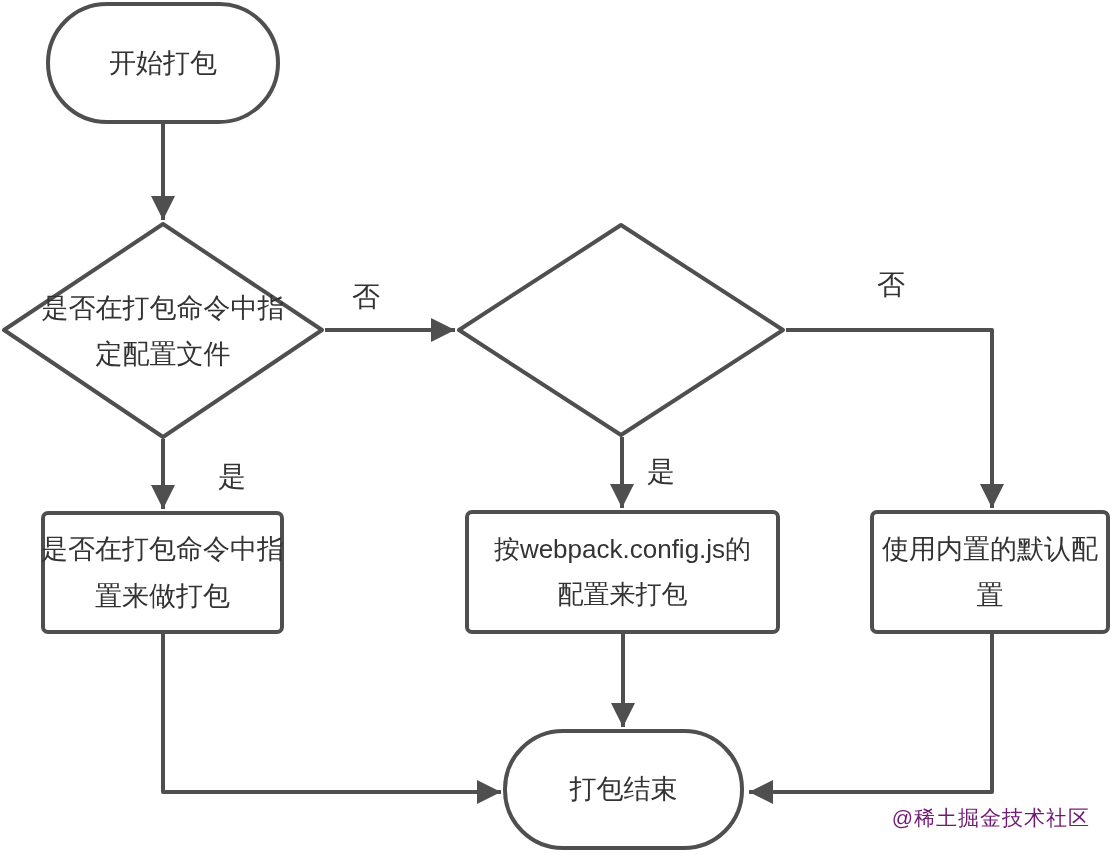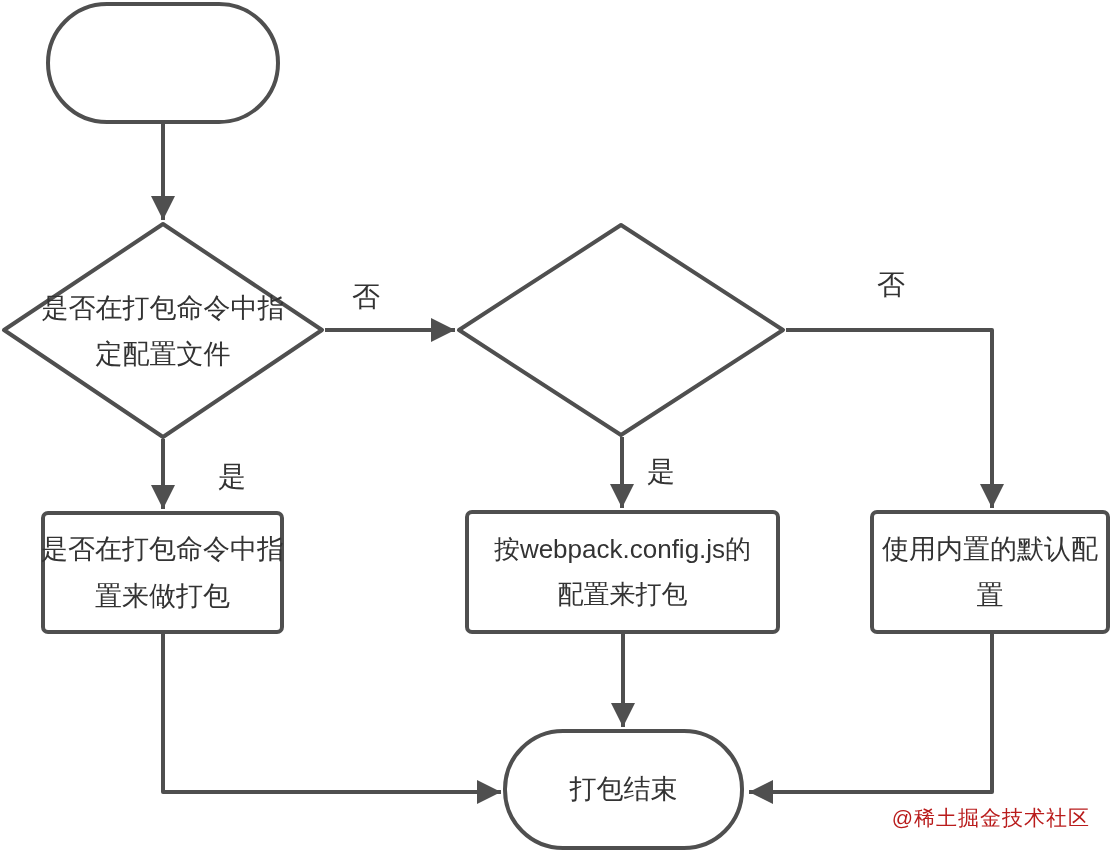--- a/index.html
+++ b/index.html
@@ -52,21 +52,21 @@
     transform: translate(-50%, -50%);
     color: #333333;
     font-size: 28px;
     pointer-events: none;
     white-space: nowrap;
   }
   .watermark {
     position: absolute;
     right: 25px;
     top: 804px;
-    color: #b91c1c;
+    color: #701a75;
     font-size: 21px;
     letter-spacing: 1px;
     pointer-events: none;
     white-space: nowrap;
   }
 </style>
 </head>
 <body>
 
 <div class="canvas">
@@ -89,20 +89,23 @@
 
     <rect class="shape" x="48" y="4" width="230" height="118" rx="59"></rect>
     <polygon class="shape" points="163,224 322,330 163,437 4,330"></polygon>
     <polygon class="shape" points="621,225 783,330 621,435 459,330"></polygon>
     <rect class="shape" x="43" y="513" width="239" height="119" rx="5"></rect>
     <rect class="shape" x="467" y="512" width="311" height="120" rx="5"></rect>
     <rect class="shape" x="872" y="512" width="236" height="120" rx="5"></rect>
     <rect class="shape" x="505" y="731" width="237" height="117" rx="58"></rect>
   </svg>
 
+  <div class="node-label" style="left:48px; top:4px; width:230px; height:118px;">
+    <div>开始打包</div>
+  </div>
 
   <div class="node-label" style="left:13px; top:226px; width:300px; height:210px;">
     <div>是否在打包命令中指</div>
     <div>定配置文件</div>
   </div>
 
 
   <div class="node-label" style="left:43px; top:513px; width:239px; height:119px;">
     <div>是否在打包命令中指</div>
     <div>置来做打包</div>

